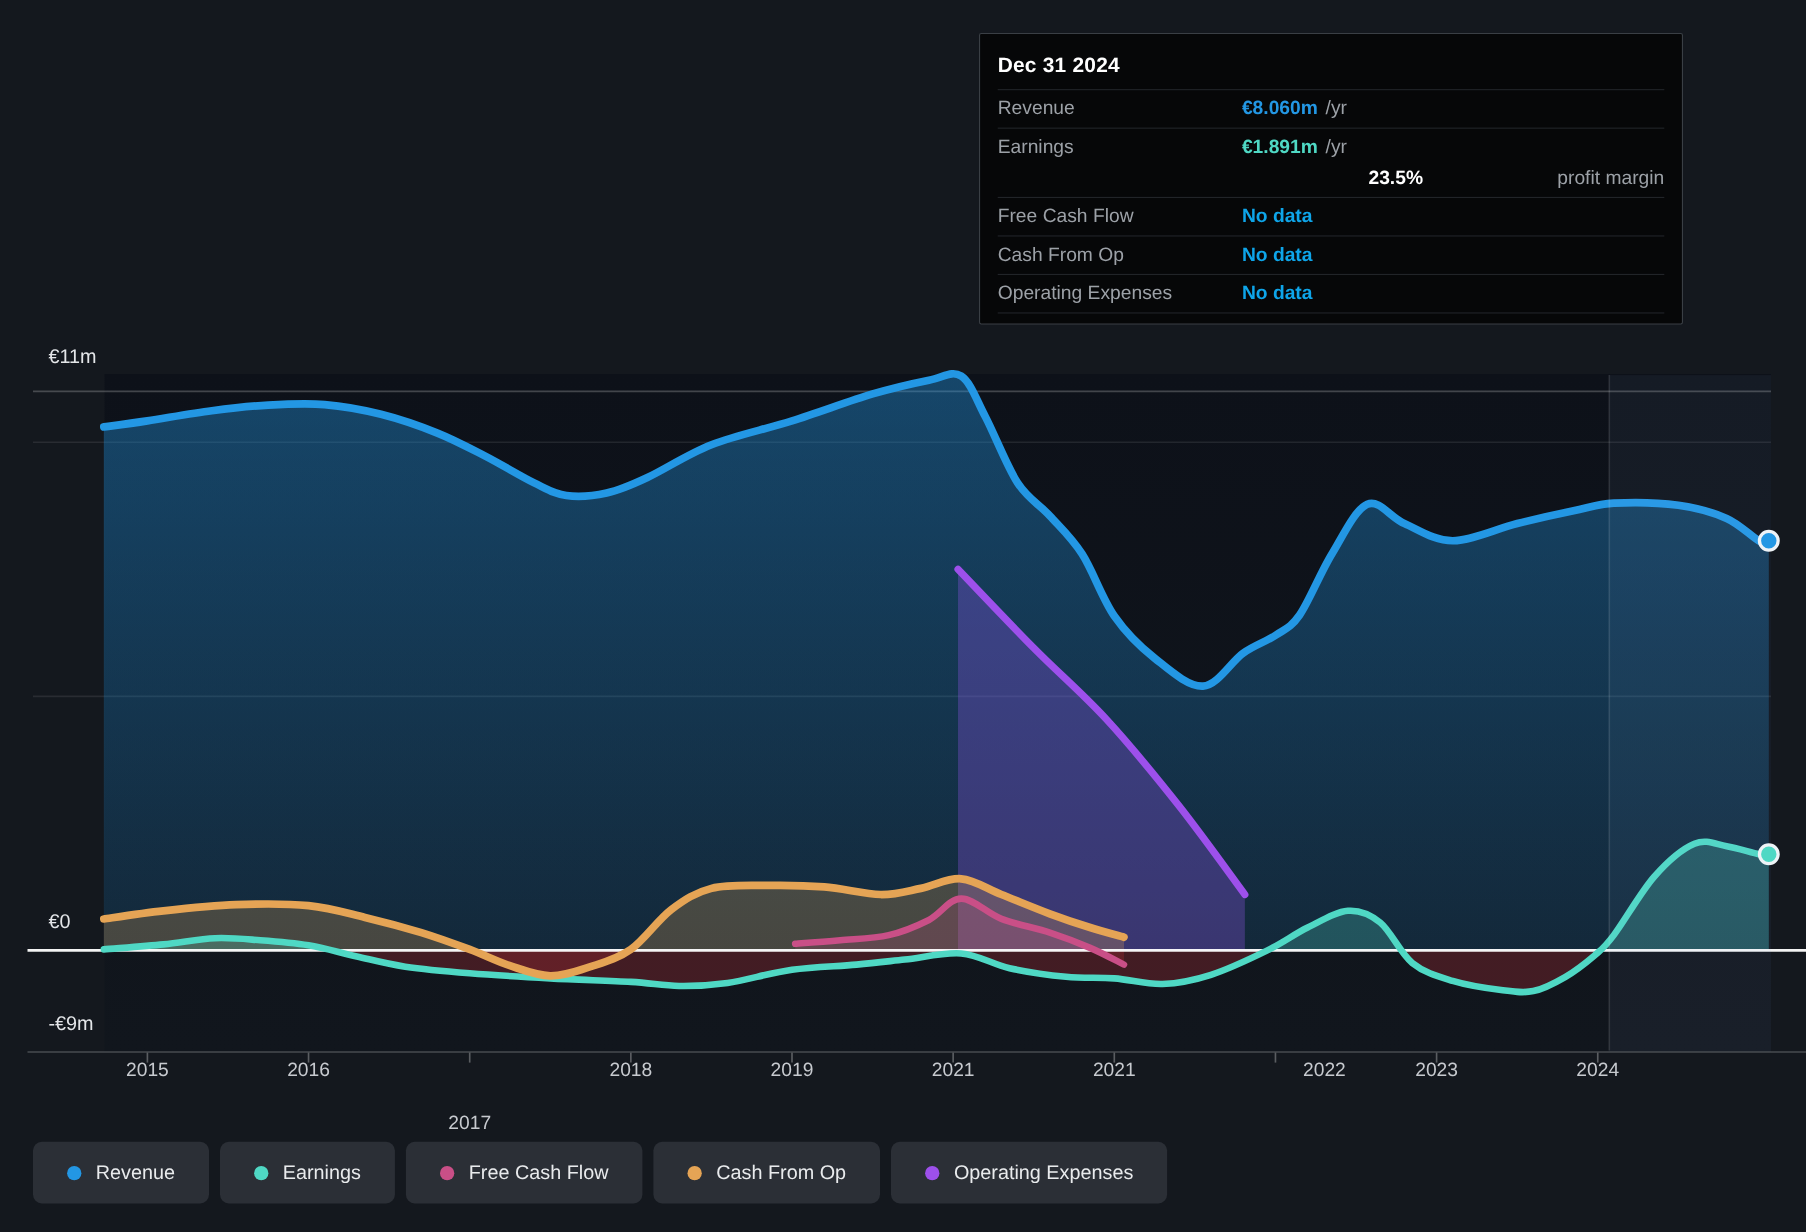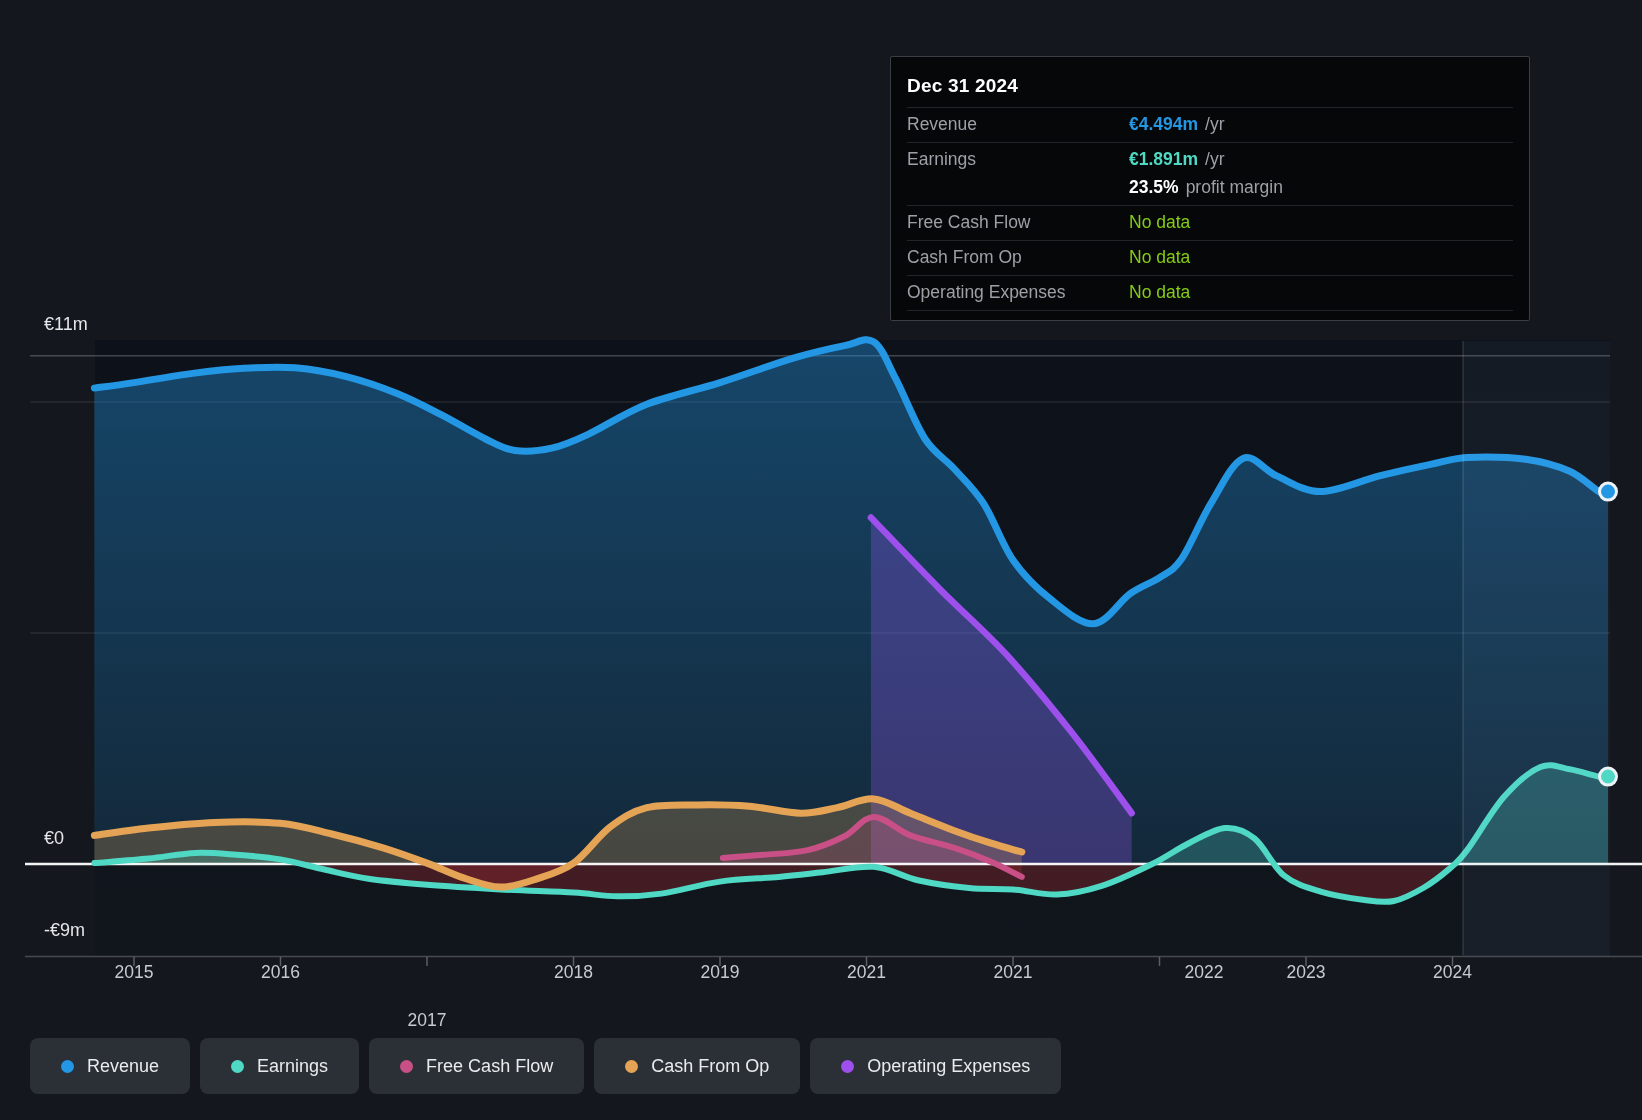--- a/index.html
+++ b/index.html
@@ -6,37 +6,37 @@
   .stage{
     position:relative;width:1642px;height:1120px;overflow:hidden;
     background:#14181e;
     font-family:"Liberation Sans","DejaVu Sans",sans-serif;
     -webkit-font-smoothing:antialiased;
   }
   
   .tooltip{
     position:absolute;left:890px;top:30px;width:640px;height:265px;
     box-sizing:border-box;background:#060708;border:1px solid #3a3f45;
-    border-radius:2px;padding:14px 16px 0 16px;z-index:5;margin-top:26px;
+    border-radius:2px;padding:14px 16px 0 16px;z-index:5;
   }
   .tooltip .title{
     color:#ffffff;font-size:19px;font-weight:700;letter-spacing:.2px;
     padding:4px 0 10px 0;
   }
   .t-row{display:flex;align-items:baseline;padding:6px 0 6px 0;border-top:1px solid #212428;min-height:22px;}
-  .t-row.no-border{border-top:none;padding-top:0;}
+  .t-row.no-border{border-top:none;padding-top:0;justify-content:space-between;}
   .t-row.last{border-bottom:1px solid #212428;}
   .t-label{flex:0 0 222px;color:#9ca1a7;font-size:17.5px;}
   .t-value{font-size:17.5px;font-weight:700;}
   .t-suffix{color:#9ca1a7;font-size:17.5px;margin-left:7px;font-weight:400;}
   .t-suffix.light{font-weight:400;text-align:right;}
   .v-revenue{color:#2397e4;}
   .v-earnings{color:#4fd8c4;}
   .v-white{color:#ffffff;}
-  .v-nodata{color:#84cc16;font-weight:400;}
+  .v-nodata{color:#0ea5e9;font-weight:700;}
   
   .y-label{position:absolute;left:44px;color:#e4e6e9;font-size:18px;z-index:3;}
   .x-label{position:absolute;top:962px;width:90px;text-align:center;color:#c7cacf;font-size:17.5px;z-index:3;}
   
   .legend{position:absolute;left:30px;top:1038px;display:flex;gap:10px;z-index:4;}
   .chip{
     display:flex;align-items:center;gap:13px;height:56px;padding:0 31px;
     background:#2b2f36;border-radius:8px;cursor:pointer;
   }
   .chip .dot{width:13px;height:13px;border-radius:50%;flex:0 0 13px;}
@@ -115,21 +115,21 @@
       <div class="x-label" style="left: 1159px;">2022</div>
       <div class="x-label" style="left: 1261px;">2023</div>
       <div class="x-label" style="left: 1407.5px;">2024</div>
     </div>
 
   <div class="tooltip">
     <div class="title">Dec 31 2024</div>
     <div id="tooltip-rows">
         <div class="t-row">
           <span class="t-label">Revenue</span>
-          <span class="t-value v-revenue">€4.494m</span>
+          <span class="t-value v-revenue">€8.060m</span>
           <span class="t-suffix light">/yr</span>
         </div>
         <div class="t-row">
           <span class="t-label">Earnings</span>
           <span class="t-value v-earnings">€1.891m</span>
           <span class="t-suffix light">/yr</span>
         </div>
         <div class="t-row no-border">
           <span class="t-label"></span>
           <span class="t-value v-white">23.5%</span>

